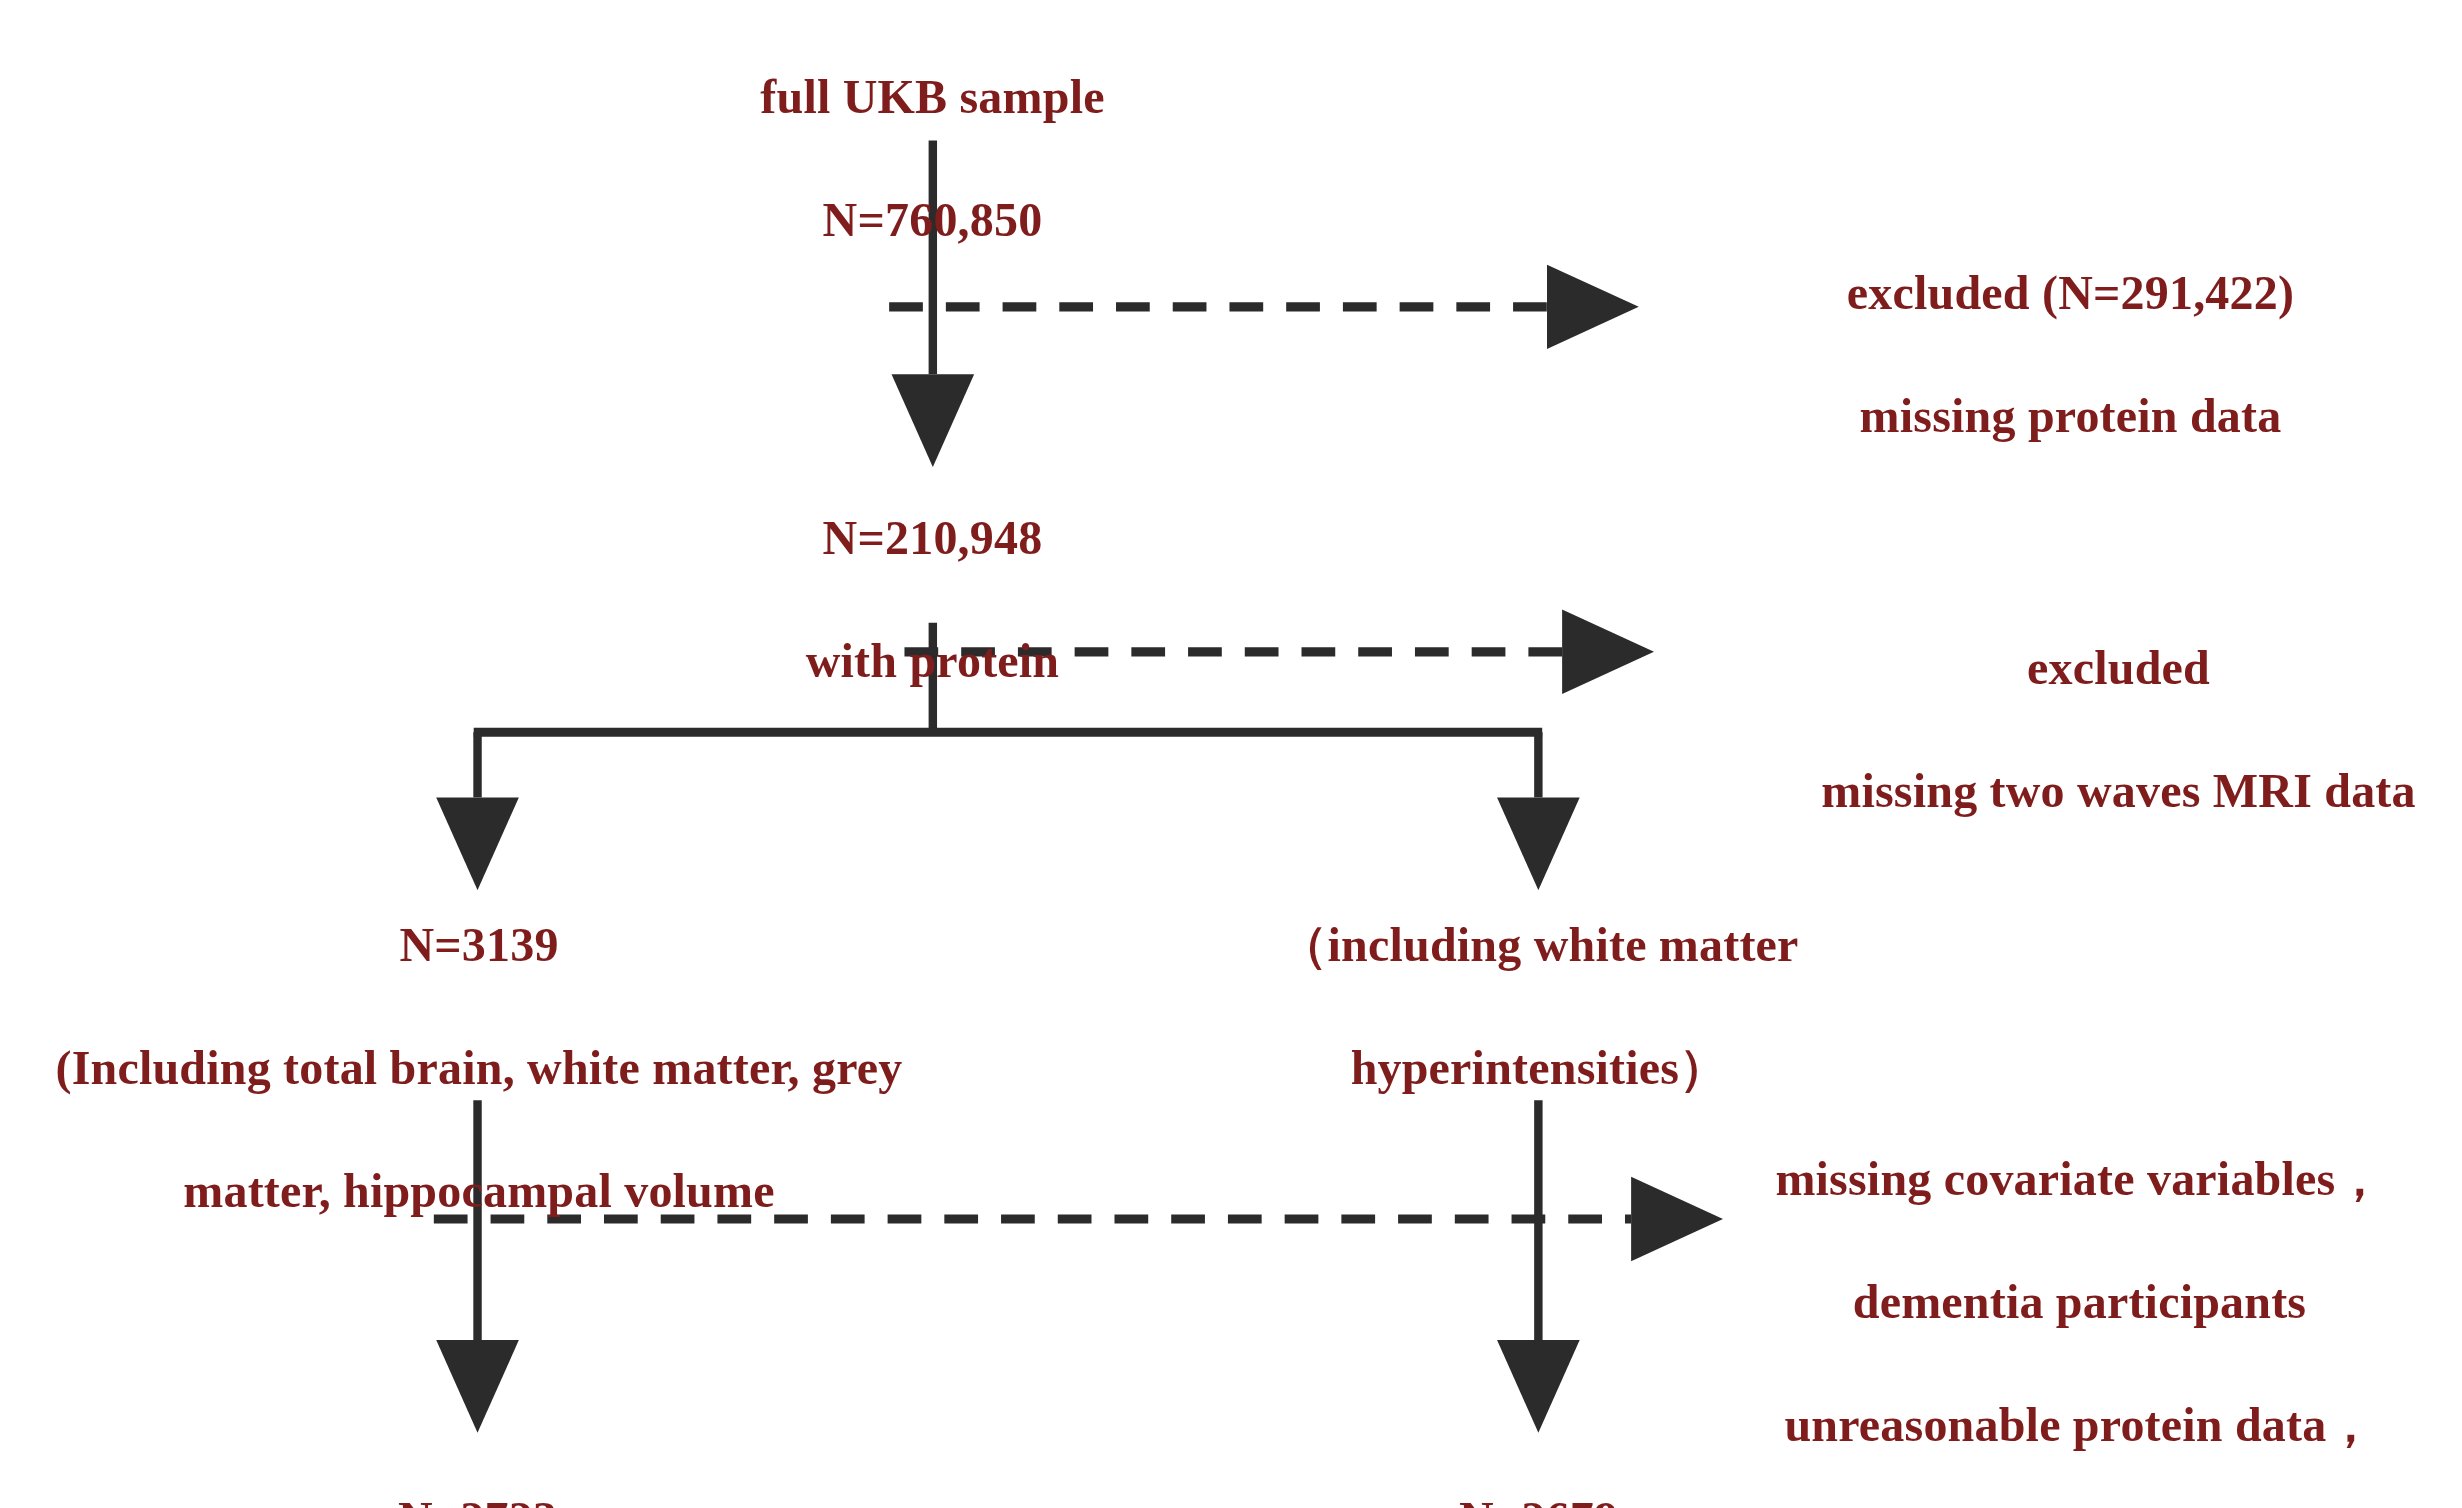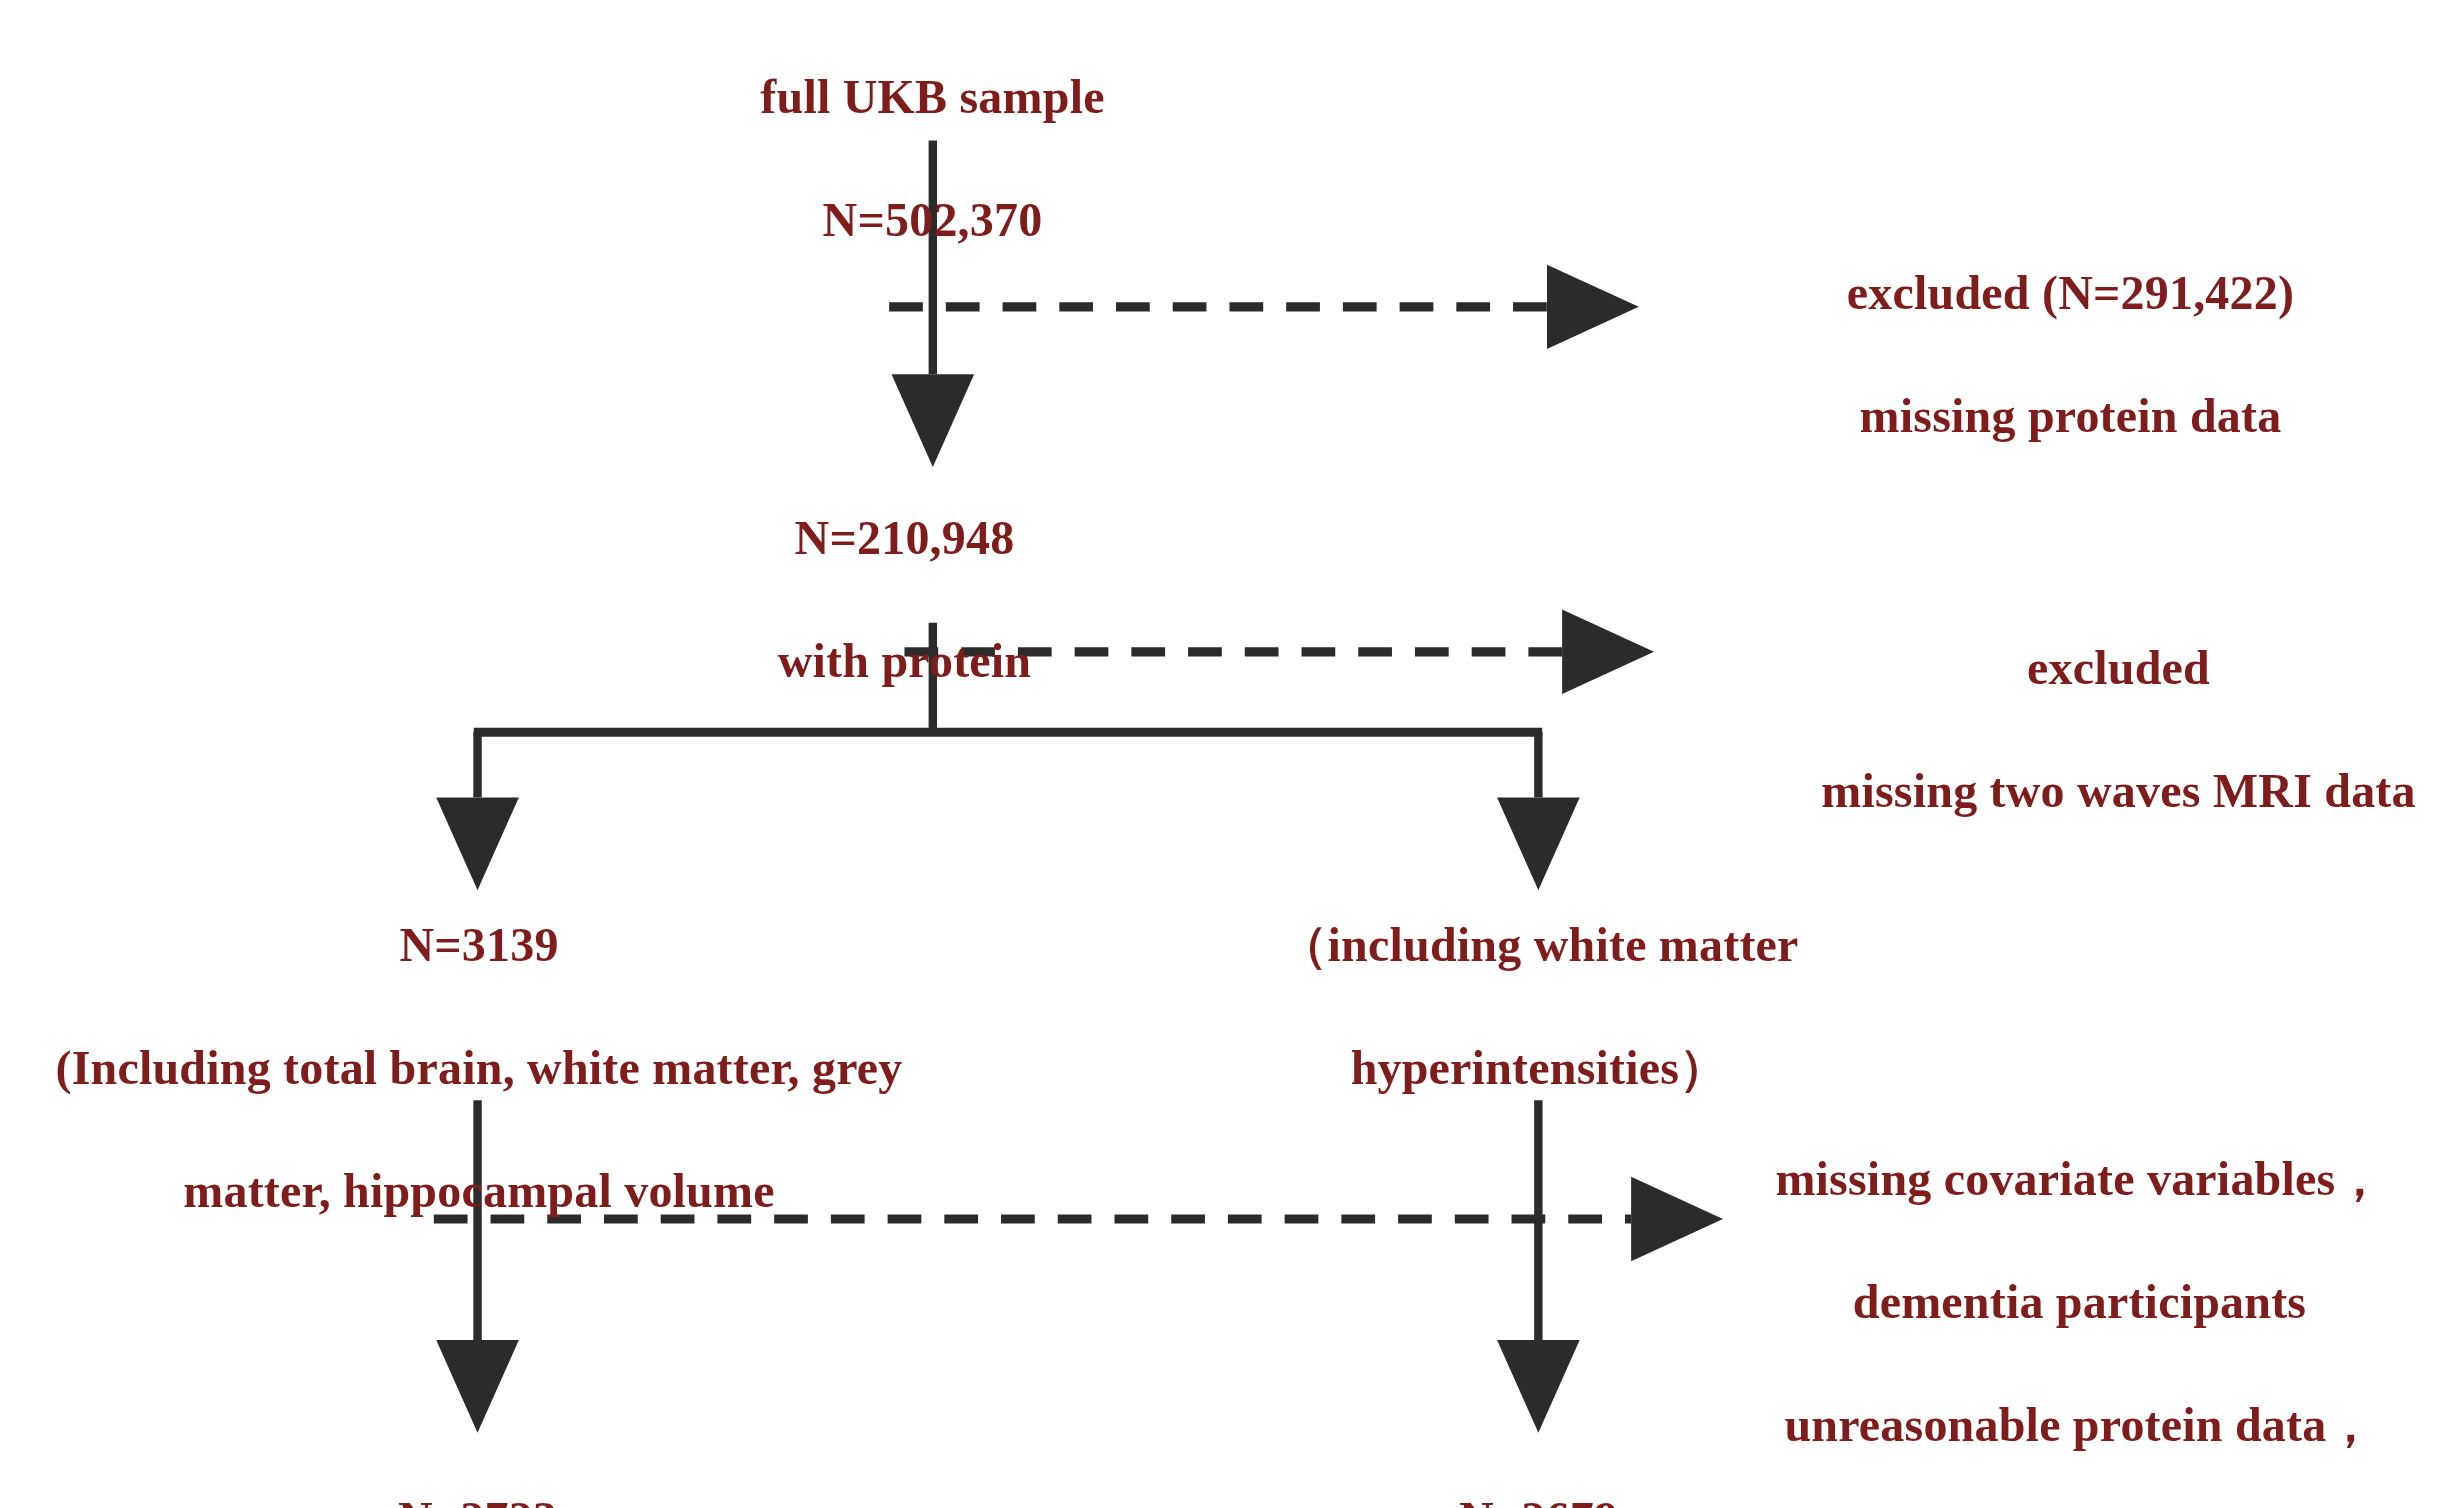--- a/index.html
+++ b/index.html
@@ -35,21 +35,21 @@
     line-height: 1.28;
     color: #7f1d1d;
     white-space: pre-line;
     letter-spacing: 0.2px;
     font-weight: bold;
   }
   .fc-label .ln { display: block; }
 
   
   #node-root        { left: 580px;  top: 4.6px;    width: 705px;  font-size: 48px; }
-  #node-protein     { left: 552px;  top: 446px;  width: 705px;  font-size: 48px; }
+  #node-protein     { left: 580px;  top: 446px;  width: 705px;  font-size: 48px; }
   #node-left        { left: -23px;  top: 853px; width: 1004px; font-size: 48px; }
   #node-right       { left: 1054px; top: 853px; width: 970px; font-size: 48px; }
   #node-left-final  { left: 171px;  top: 1427px; width: 613px;  font-size: 48px; }
   #node-right-final { left: 1232px; top: 1427px; width: 613px;  font-size: 48px; }
 
   
   #excl-protein { left: 1687px; top: 201px;  width: 767px; font-size: 48px; }
   #excl-mri     { left: 1727px; top: 576px;  width: 783px; font-size: 48px; }
   #excl-final   { left: 1696px; top: 1087px; width: 767px; font-size: 48px; }
 </style>
@@ -104,21 +104,21 @@
       <line x1="2007" y1="1435" x2="2007" y2="1748" stroke="#2b2b2b" stroke-width="11" marker-end="url(#head-down)"></line>
     </g>
 
     <g>
       <line x1="566" y1="1590" x2="2128" y2="1590" stroke="#2b2b2b" stroke-width="12" stroke-dasharray="44 30" marker-end="url(#head-right)"></line>
     </g>
   </svg>
 
   <div class="fc-label" id="node-root">
     <span class="ln">full UKB sample</span>
-    <span class="ln">N=502,370</span>
+    <span class="ln">N=760,850</span>
   </div>
 
   <div class="fc-label" id="node-protein">
     <span class="ln">N=210,948</span>
     <span class="ln">with protein</span>
   </div>
 
   <div class="fc-label" id="node-left">
     <span class="ln">N=3139</span>
     <span class="ln">(Including total brain, white matter, grey</span>

